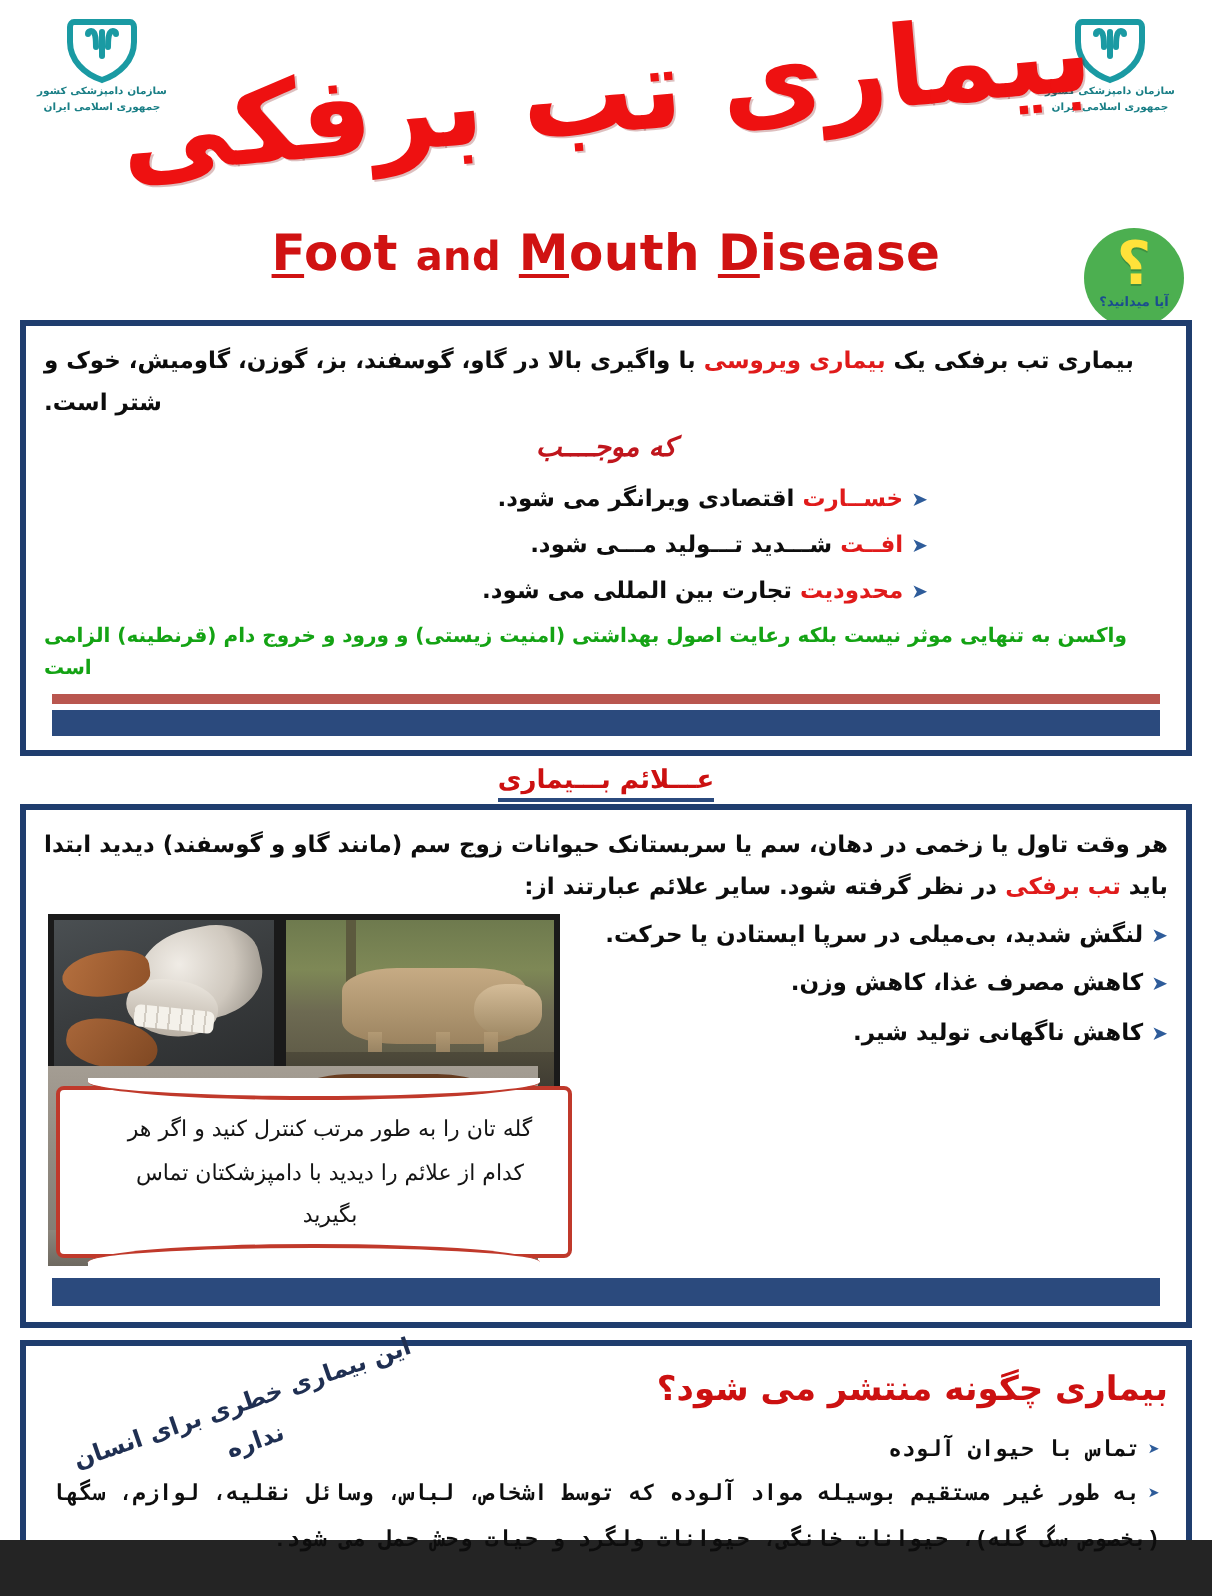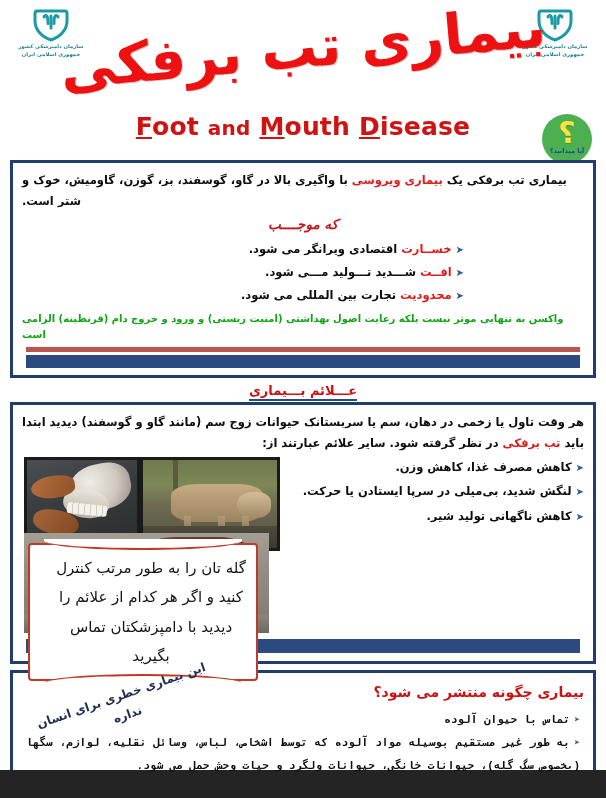--- a/index.html
+++ b/index.html
@@ -336,30 +336,30 @@
   #photo-calf .ground {
     position:absolute; left:0; bottom:0; width:100%; height:18px;
     background: linear-gradient(180deg,#8c867c,#6e6960);
   }
 
   
   .callout {
     position: absolute;
     left: 6px;
     top: 88px;
-    width: 230px;
+    width: 258px;
     min-height: 56px;
     border: 2px solid #c0392b;
     border-radius: 4px;
     background: #ffffff;
     padding: 9px 10px 8px 26px;
     box-sizing: border-box;
     direction: rtl;
     text-align: center;
-    font-size: 15px;
+    font-size: 11px;
     line-height: 1.95;
     color: #141414;
     z-index: 4;
   }
   .callout::before, .callout::after {
     content: "";
     position: absolute;
     left: 14px; right: 14px;
     height: 9px;
     background: #ffffff;
@@ -370,21 +370,21 @@
   .sym-bottom-bar {
     height: 14px;
     background: #2b4a7d;
     margin: 4px 4px 4px 4px;
   }
 
   
   .trans-head {
     direction: rtl;
     text-align: right;
-    font-size: 14px;
+    font-size: 17px;
     font-weight: bold;
     color: #cc1111;
     line-height: 1.8;
   }
   .trans-wrap { position: relative; }
   .diag-note {
     position: absolute;
     left: 6px;
     top: 8px;
     width: 190px;
@@ -526,24 +526,24 @@
               <div class="legL"></div>
               <div class="legR"></div>
             <div class="drool"></div>
               <div class="ground"></div>
           </div>
 
           <div class="callout">گله تان را به طور مرتب کنترل کنید و اگر هر کدام از علائم را دیدید با دامپزشکتان تماس بگیرید</div>
 
           <ul class="sym-bullets">
             <li>
-              <span class="bul">➤</span><span>کاهش مصرف غذا، کاهش وزن.</span>
+              <span class="bul">➤</span><span>لنگش شدید، بی‌میلی در سرپا ایستادن یا حرکت.</span>
             </li>
             <li>
-              <span class="bul">➤</span><span>لنگش شدید، بی‌میلی در سرپا ایستادن یا حرکت.</span>
+              <span class="bul">➤</span><span>کاهش مصرف غذا، کاهش وزن.</span>
             </li>
             <li>
               <span class="bul">➤</span><span>کاهش ناگهانی تولید شیر.</span>
             </li>
           </ul>
         </div>
 
         <div class="sym-bottom-bar"></div>
       </div>
     </div>

